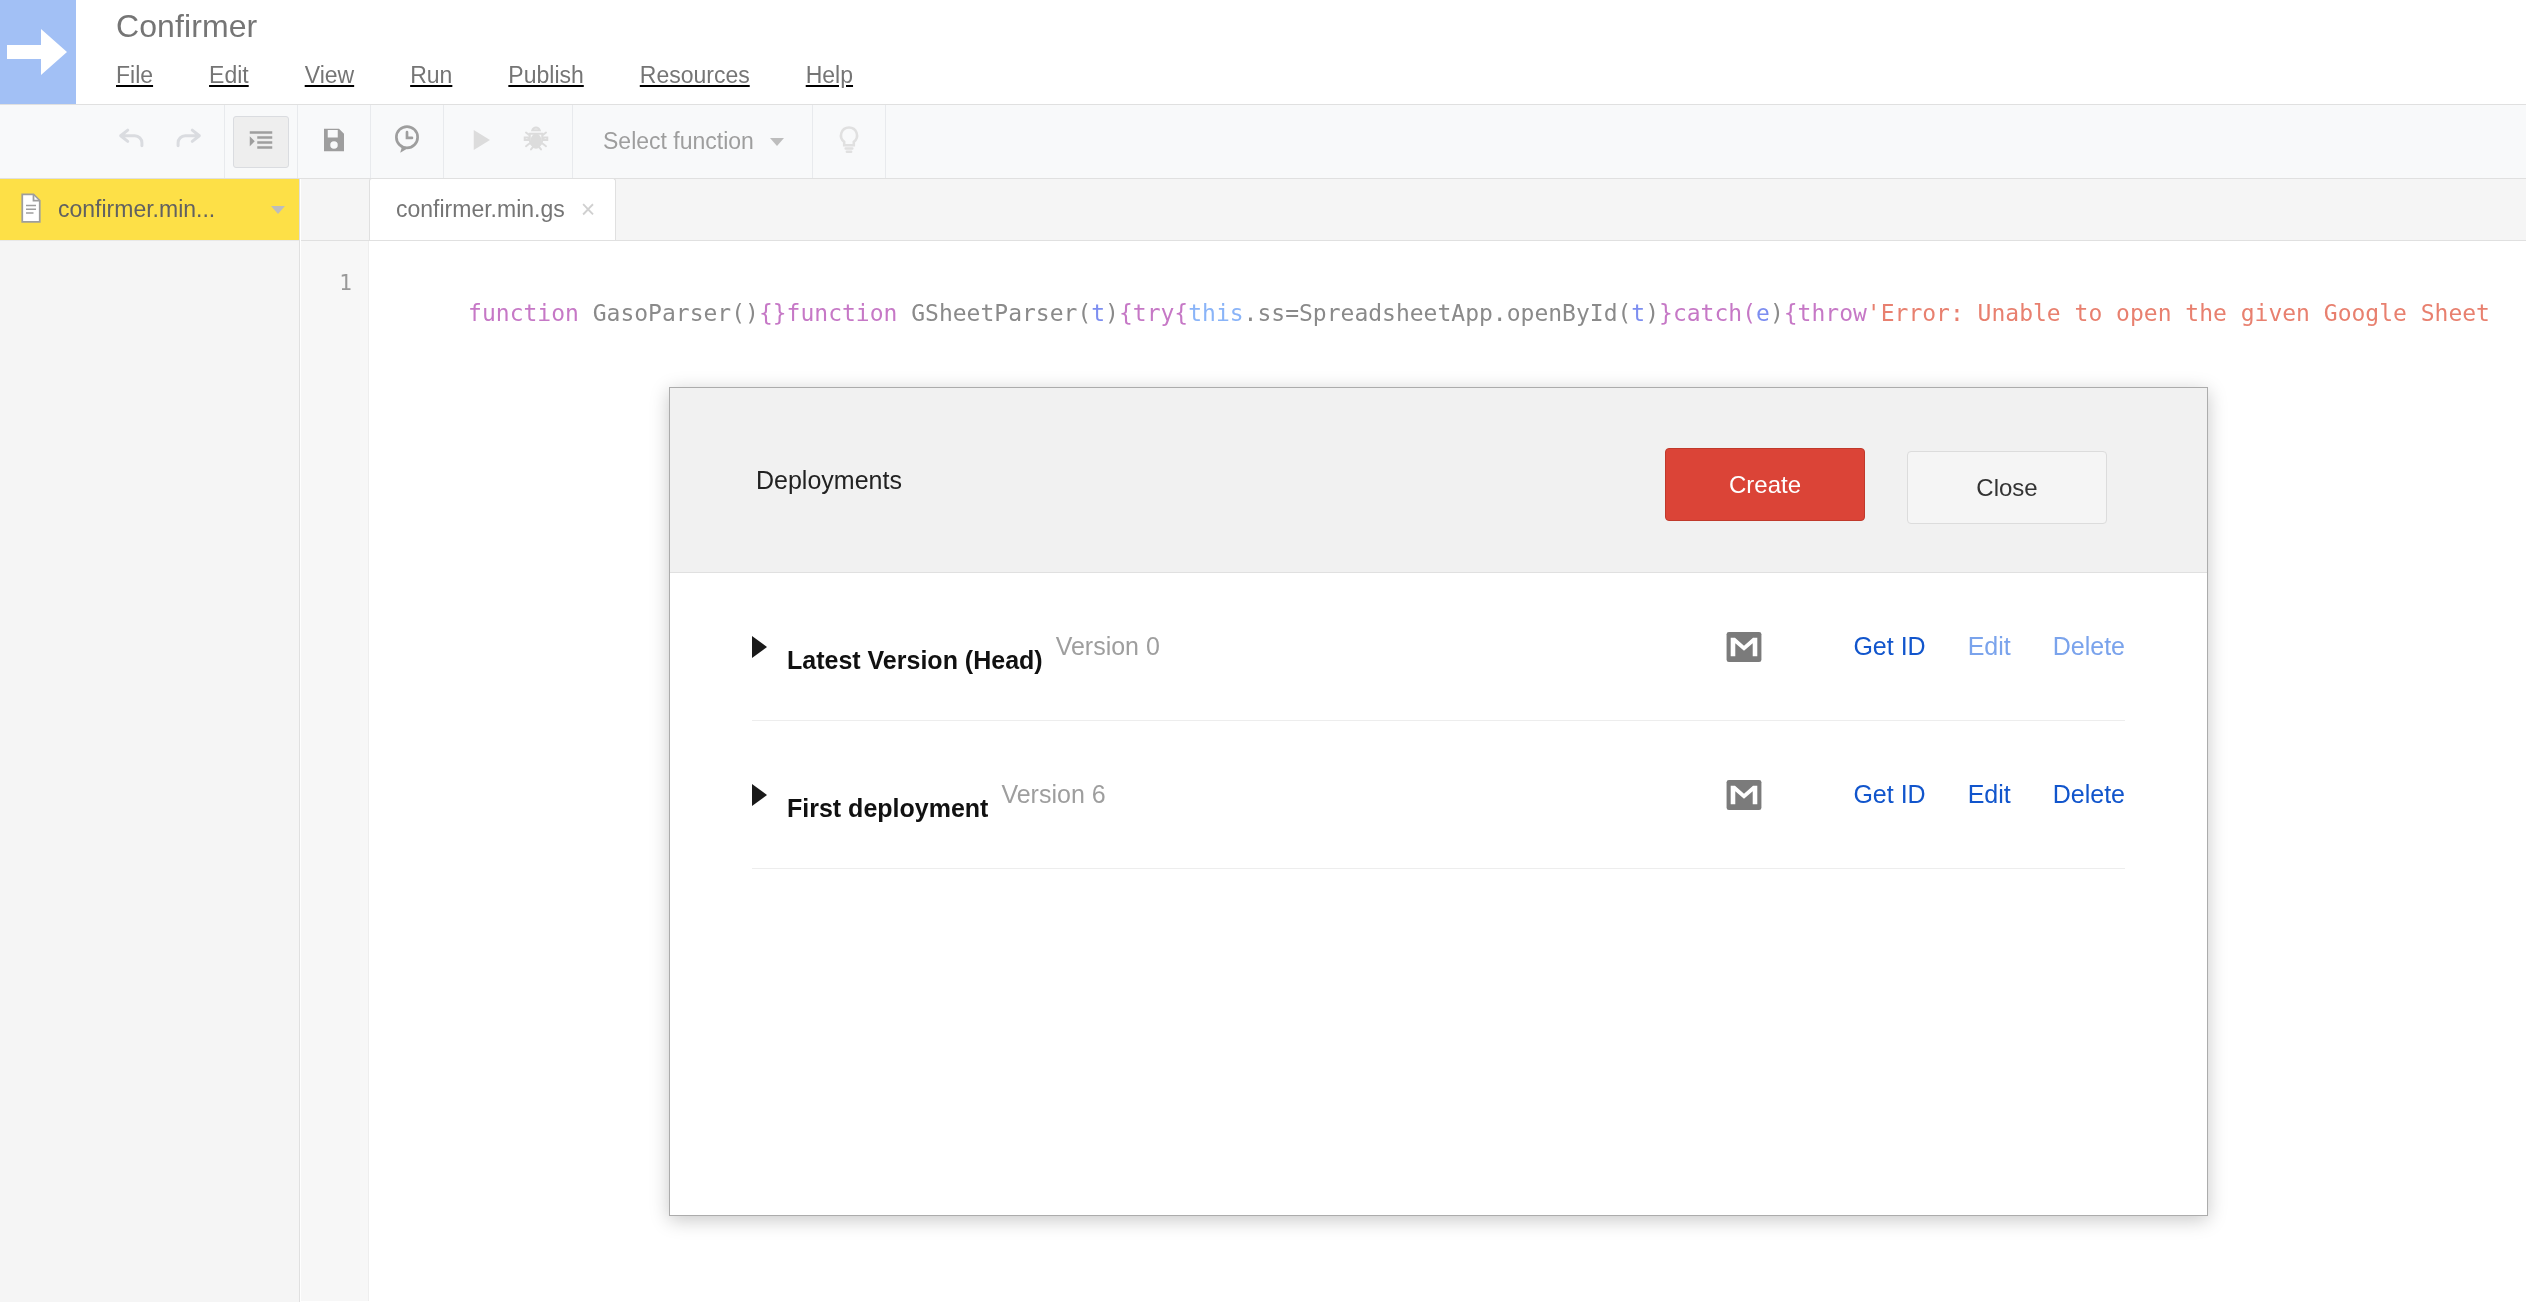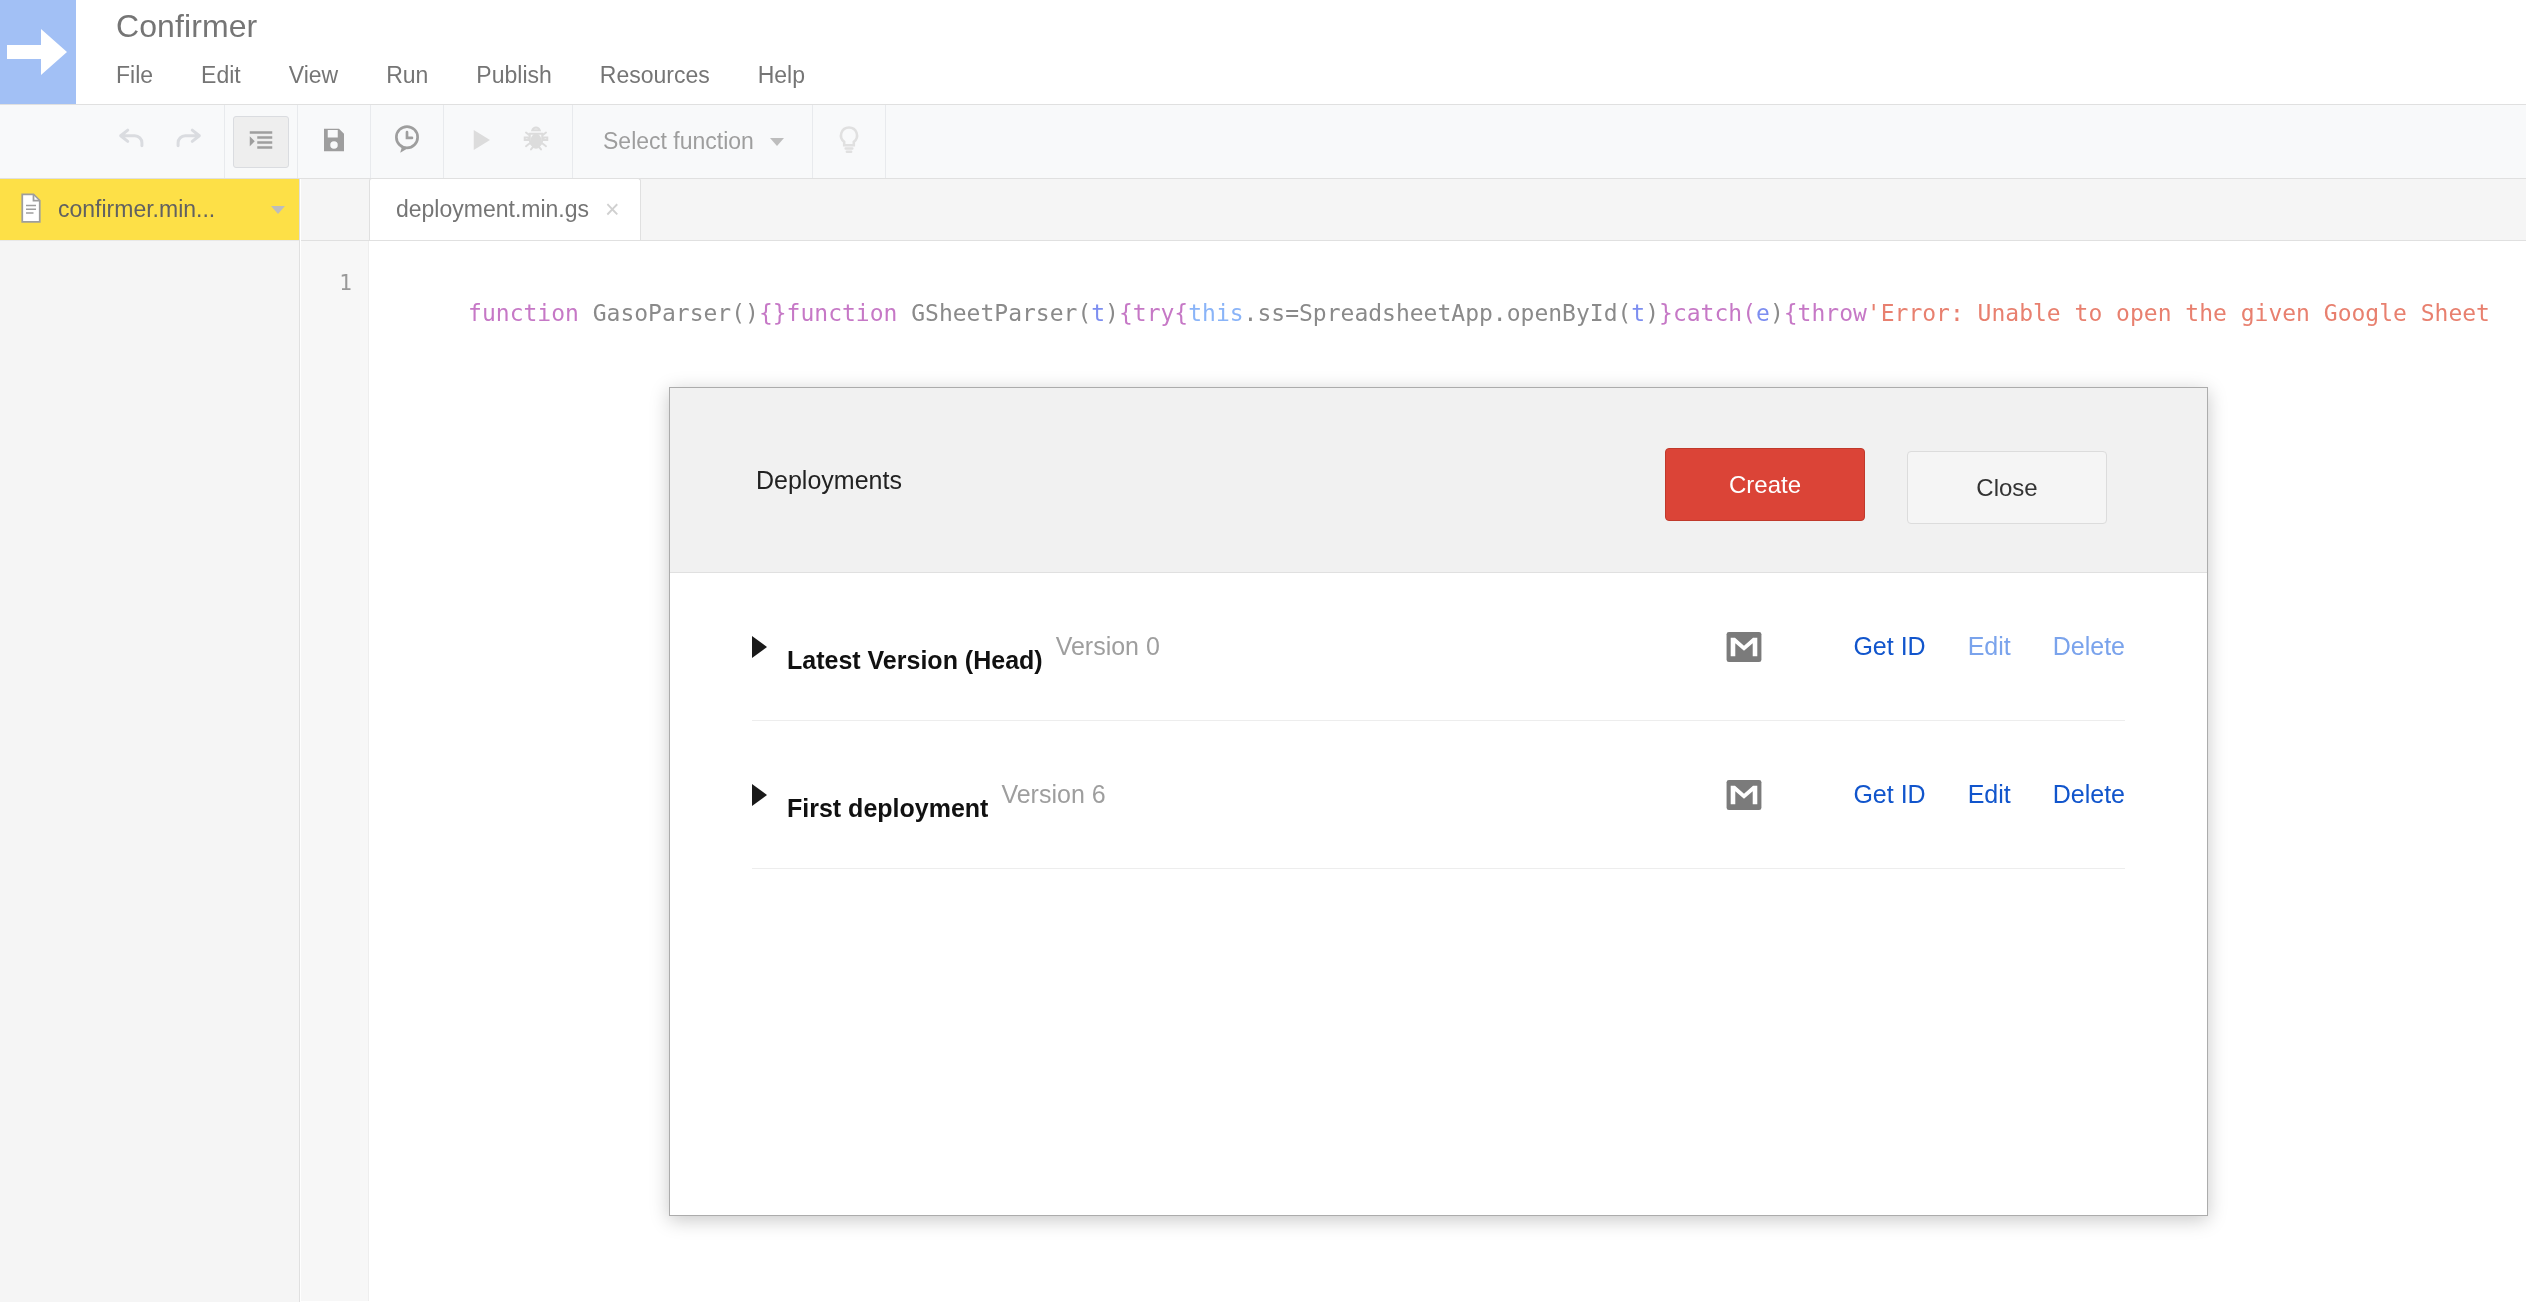--- a/index.html
+++ b/index.html
@@ -26,21 +26,21 @@
   .logo-tile svg { display: block; }
 
   .app-title {
     position: absolute; left: 116px; top: 8px;
     font-size: 32px; color: #757575;
     font-weight: 400; letter-spacing: 0.1px;
     white-space: nowrap;
   }
   .menubar {
     position: absolute; left: 116px; top: 58px;
-    display: flex; align-items: flex-start; gap: 8px;
+    display: flex; align-items: flex-start; gap: 16px; text-decoration: underline;
   }
   .menu-item {
     font-size: 23px; color: #757575;
     padding: 4px 21px 4px 0px;
     margin-right: 19px;
     cursor: default; white-space: nowrap;
   }
 
   
   .toolbar {
@@ -356,21 +356,21 @@
       </svg>
     </span>
     <span class="file-name">confirmer.min...</span>
     <span class="caret-dn"></span>
   </div>
 </div>
 
 <div class="editor">
   <div class="tabstrip">
     <div class="tab">
-      <span class="tab-label">deployment.min.gs</span>
+      <span class="tab-label">confirmer.min.gs</span>
       <span class="tab-close">×</span>
     </div>
   </div>
 
   <div class="codearea">
     <div class="gutter">
       <div class="lineno">1</div>
     </div>
     <div class="codelines">
       <span id="code-line-1"><span class="tok-kw">function </span><span class="tok-plain">GasoParser()</span><span class="tok-kw">{}</span><span class="tok-kw">function </span><span class="tok-plain">GSheetParser(</span><span class="tok-var">t</span><span class="tok-plain">)</span><span class="tok-kw">{</span><span class="tok-kw">try</span><span class="tok-kw">{</span><span class="tok-this">this</span><span class="tok-plain">.ss=SpreadsheetApp.openById(</span><span class="tok-var">t</span><span class="tok-plain">)</span><span class="tok-kw">}</span><span class="tok-kw">catch(</span><span class="tok-var">e</span><span class="tok-plain">)</span><span class="tok-kw">{</span><span class="tok-kw">throw</span><span class="tok-str">'Error: Unable to open the given Google Sheet</span></span>

